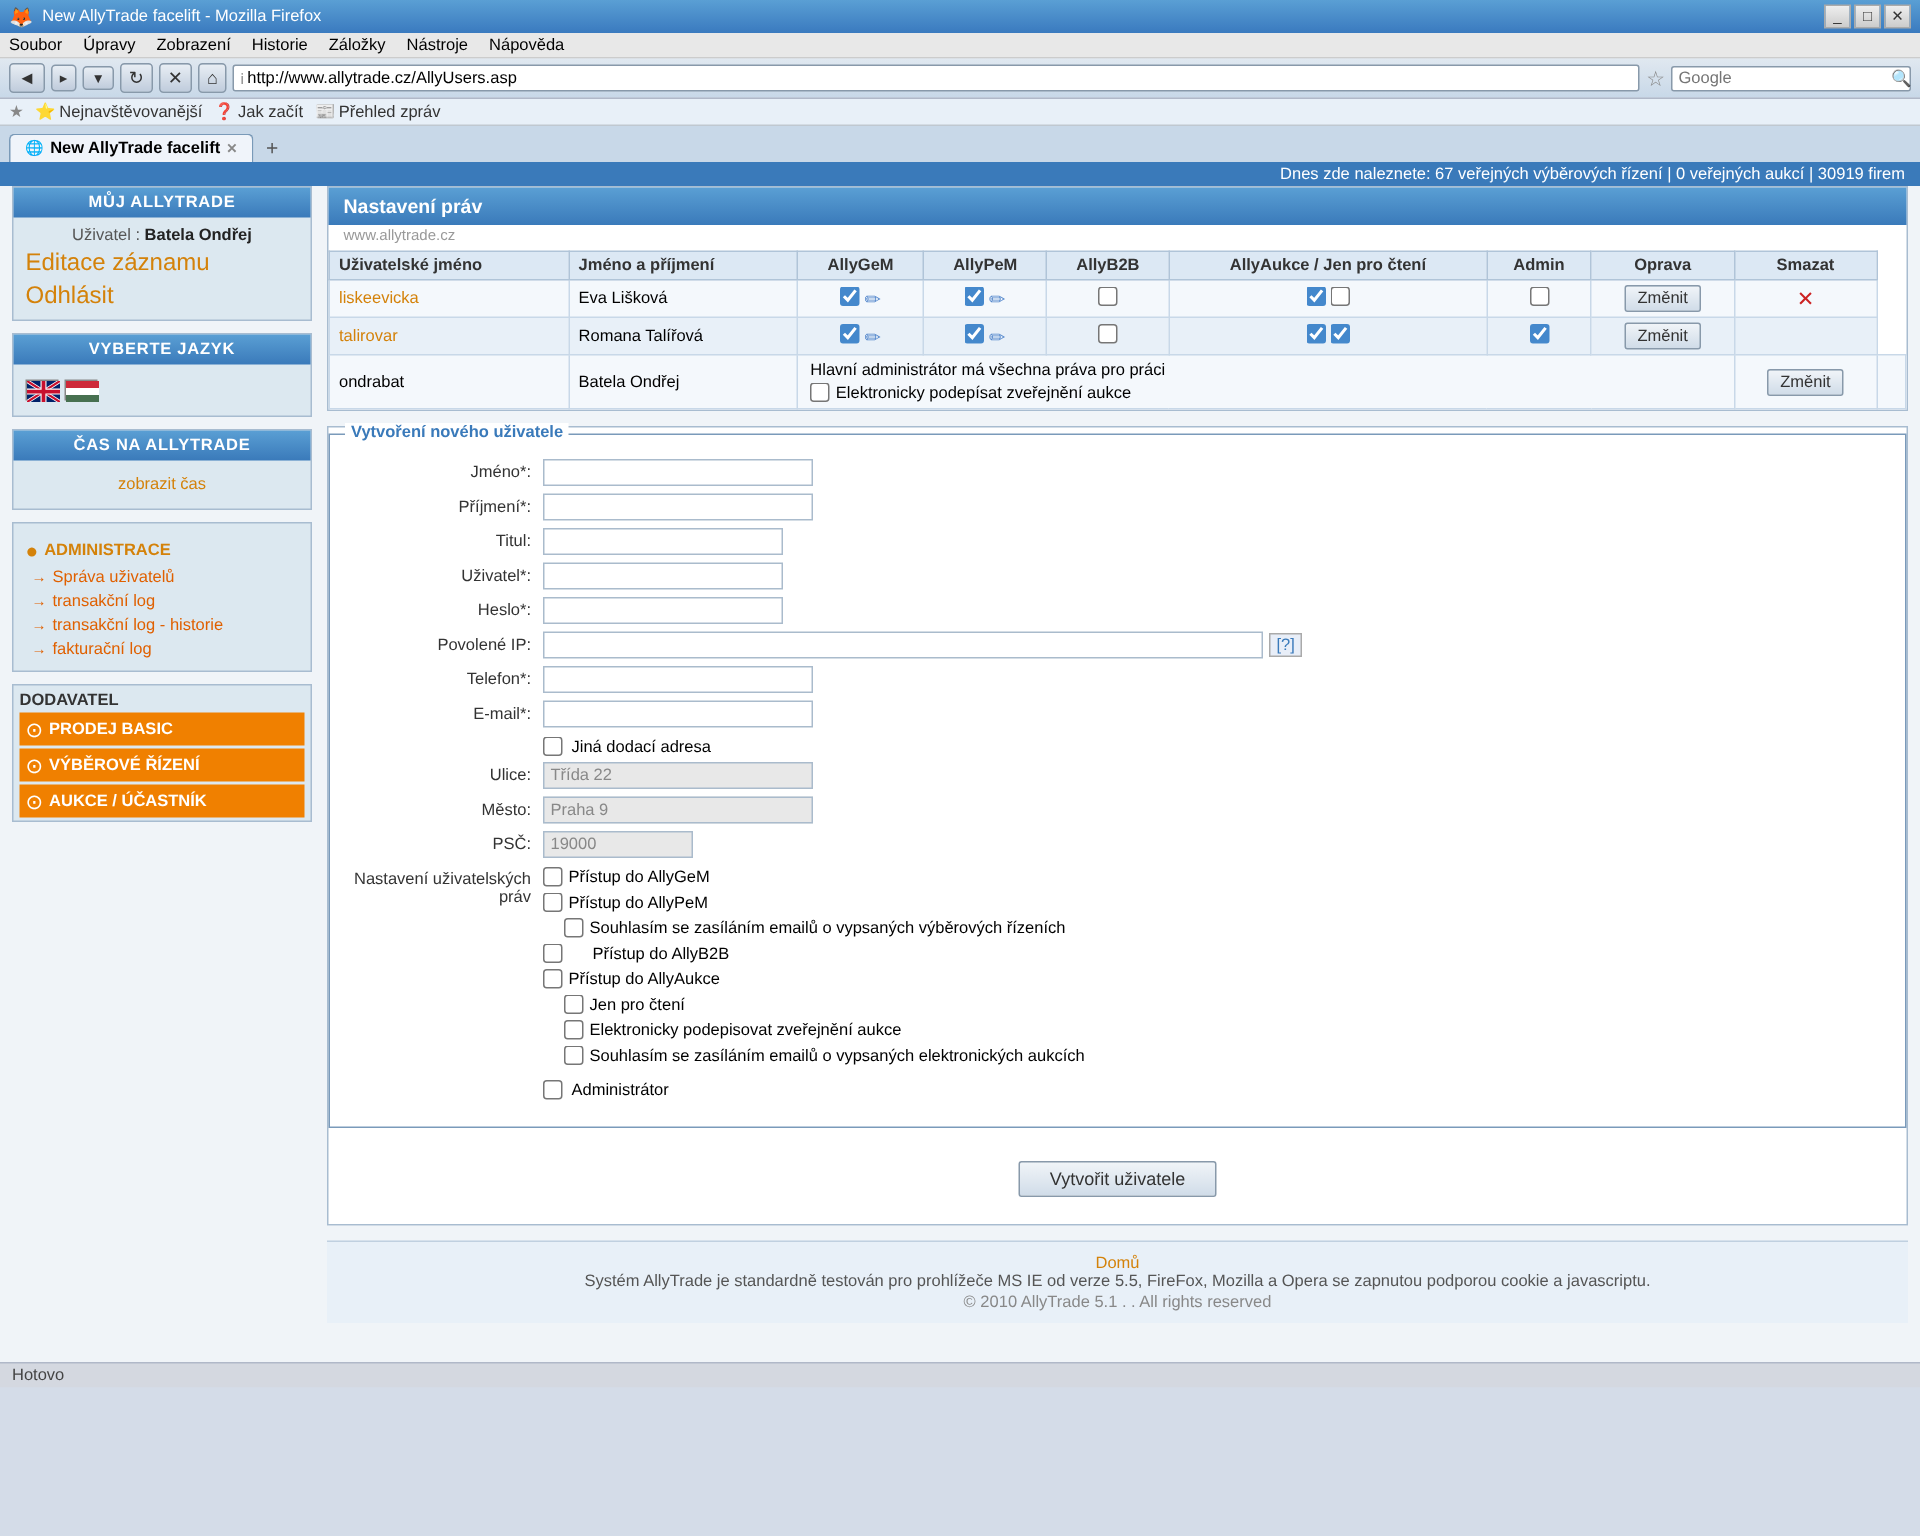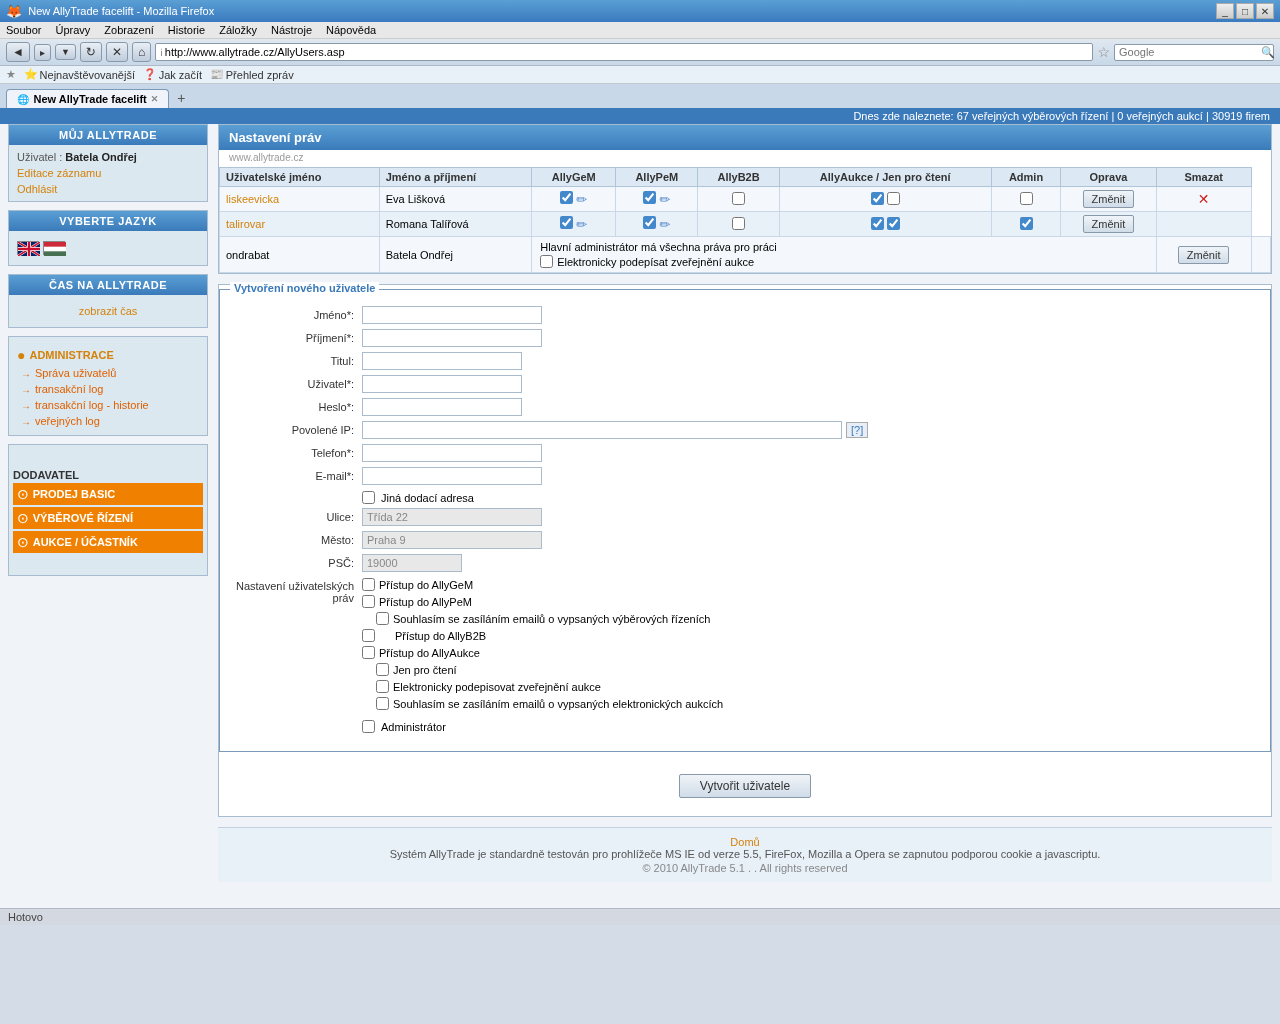--- a/index.html
+++ b/index.html
@@ -157,24 +157,24 @@
     .sidebar-title {
       background: linear-gradient(to bottom, #5a9fd4, #3a7aba);
       color: white;
       font-weight: bold;
       font-size: 11px;
       padding: 4px 8px;
       text-align: center;
       letter-spacing: 0.5px;
     }
     .sidebar-content { padding: 6px 8px; }
-    .sidebar-user { font-size: 11px; }
+    .sidebar-user { font-size: 11px; text-align: center; }
     .sidebar-user .label { color: #555; }
     .sidebar-user .name { font-weight: bold; color: #222; }
-    .sidebar-link { display: block; color: #d4820a; text-decoration: none; font-size: 11px; margin-top: 4px; }
+    .sidebar-link { display: block; color: #d4820a; text-decoration: none; font-size: 16px; margin-top: 4px; }
 
     .lang-flags { display: flex; gap: 4px; align-items: center; padding: 4px 0; }
     .flag { width: 22px; height: 14px; display: inline-block; cursor: pointer; }
     .flag-uk { background: linear-gradient(to bottom, #00247d 0%, #00247d 33%, #cf142b 33%, #cf142b 66%, #00247d 66%); border: 1px solid #888; }
     .flag-hu { background: linear-gradient(to bottom, #ce2939 0%, #ce2939 33%, white 33%, white 66%, #477050 66%); border: 1px solid #888; }
 
     .sidebar-time-link { color: #d4820a; text-decoration: none; font-size: 11px; display: block; text-align: center; padding: 4px; }
     .admin-title {
       color: #d4820a;
       font-weight: bold;
@@ -496,27 +496,27 @@
           <div class="admin-item">
             <span class="arrow-icon">→</span>
             <a href="#">transakční log</a>
           </div>
           <div class="admin-item">
             <span class="arrow-icon">→</span>
             <a href="#">transakční log - historie</a>
           </div>
           <div class="admin-item">
             <span class="arrow-icon">→</span>
-            <a href="#">veřejných log</a>
+            <a href="#">fakturační log</a>
           </div>
         </div>
       </div>
 
       <div class="sidebar-section">
-        <div class="sidebar-content" style="padding:20px 4px;">
+        <div class="sidebar-content" style="padding:0 4px;">
           <div class="dodavatel-title">DODAVATEL</div>
           <div class="dodavatel-item orange">
             <span class="circle-icon">⊙</span>
             <span style="font-weight:bold;font-size:11px;">PRODEJ BASIC</span>
           </div>
           <div class="dodavatel-item orange">
             <span class="circle-icon">⊙</span>
             <span style="font-weight:bold;font-size:11px;">VÝBĚROVÉ ŘÍZENÍ</span>
           </div>
           <div class="dodavatel-item orange">

